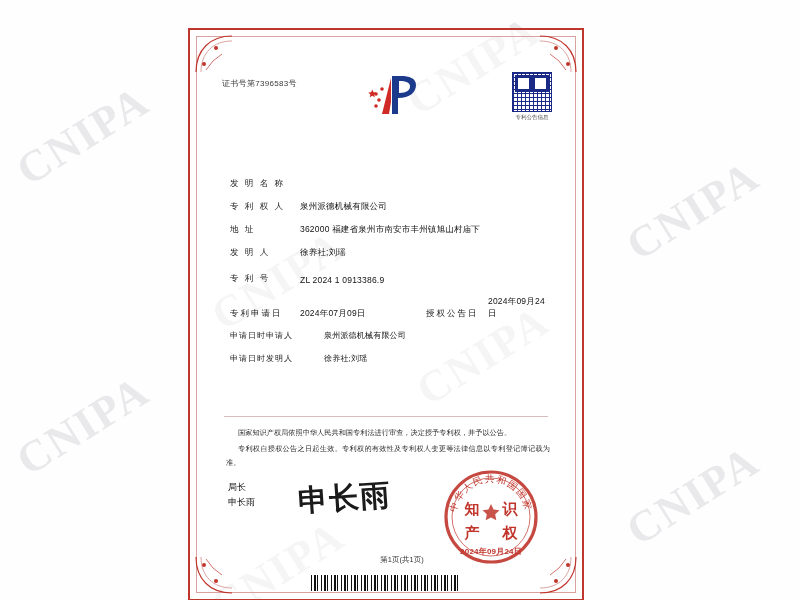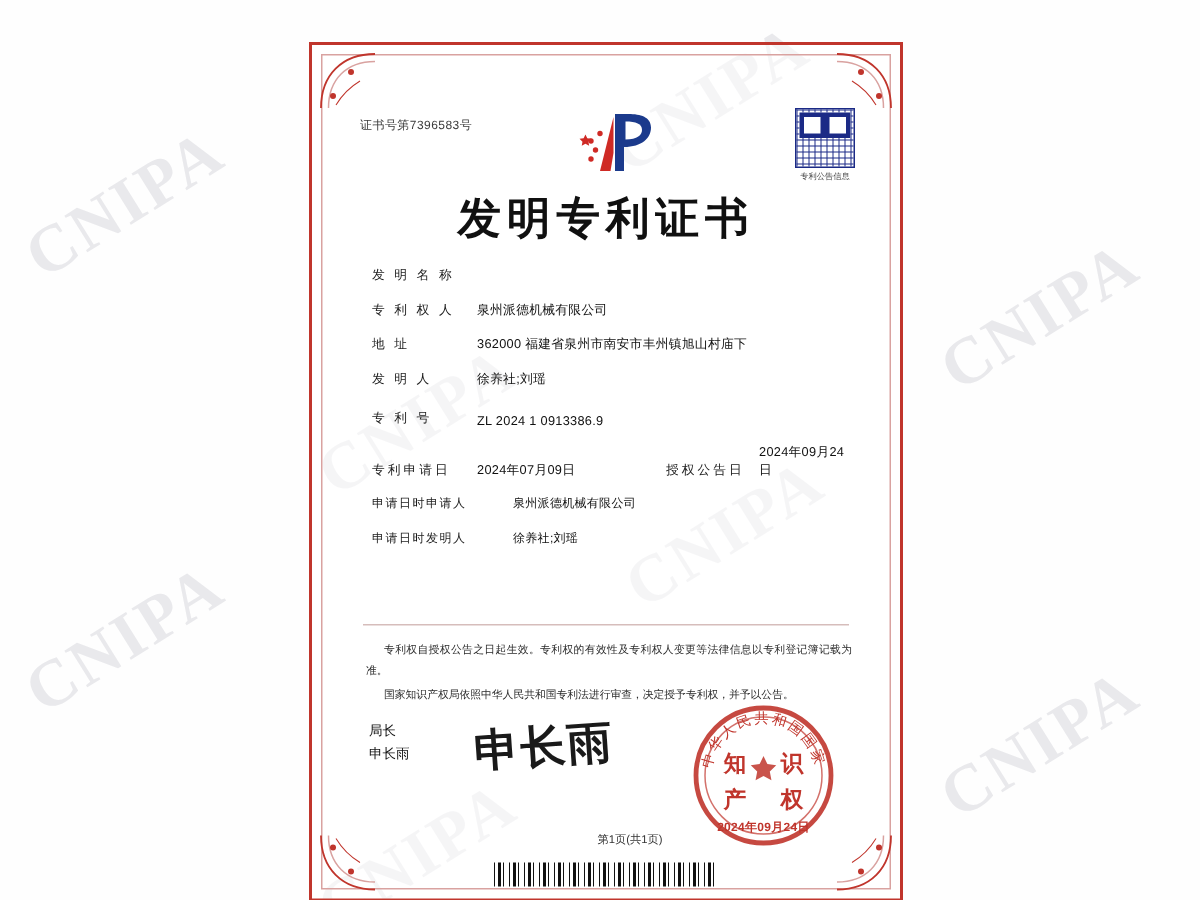--- a/index.html
+++ b/index.html
@@ -39,21 +39,21 @@
   .wm3 { left: 205px; top: 255px; }
   .wm4 { left: 205px; top: 545px; }
   .wm5 { left: 400px; top: 40px; }
   .wm6 { left: 620px; top: 185px; }
   .wm7 { left: 620px; top: 470px; }
   .wm8 { left: 410px; top: 330px; }
 
   
   #certificate {
     position: absolute;
-    left: 206px;
+    left: 188px;
     top: 28px;
     width: 396px;
     height: 573px;
     background: rgba(255,255,255,0.55);
     border: 2px solid #c0352c;
     box-sizing: border-box;
     z-index: 2;
     text-decoration: underline;
   }
   #cert-inner-border {
@@ -351,21 +351,20 @@
         <circle cx="18" cy="34" r="1.8" fill="#cf2a25"></circle>
         <circle cx="24" cy="17" r="1.8" fill="#cf2a25"></circle>
       </svg>
     </div>
 
     <div class="qr-wrap">
       <div class="qr"></div>
       <div class="qr-caption">专利公告信息</div>
     </div>
 
-    <div class="cert-title">发明专利证书</div>
 
     <div class="fields">
       <div class="frow">
         <div class="flabel">发 明 名 称</div>
       </div>
       <div class="frow">
         <div class="flabel">专 利 权 人</div>
         <div class="fvalue">泉州派德机械有限公司</div>
       </div>
       <div class="frow">
@@ -402,22 +401,22 @@
       </div>
       <div class="frow">
         <div class="flabel">申请日时发明人</div>
         <div class="fvalue">徐养社;刘瑶</div>
       </div>
     </div>
 
     <div class="divider"></div>
 
     <div class="legal">
+      <p>国家知识产权局依照中华人民共和国专利法进行审查，决定授予专利权，并予以公告。</p>
       <p>专利权自授权公告之日起生效。专利权的有效性及专利权人变更等法律信息以专利登记簿记载为准。</p>
-      <p>国家知识产权局依照中华人民共和国专利法进行审查，决定授予专利权，并予以公告。</p>
     </div>
 
     <div class="sig-block">
       <div>局长</div>
       <div>申长雨</div>
     </div>
     <div class="sig-hand">申长雨</div>
 
     <div class="seal">
       <svg width="98" height="98" viewBox="0 0 98 98">

